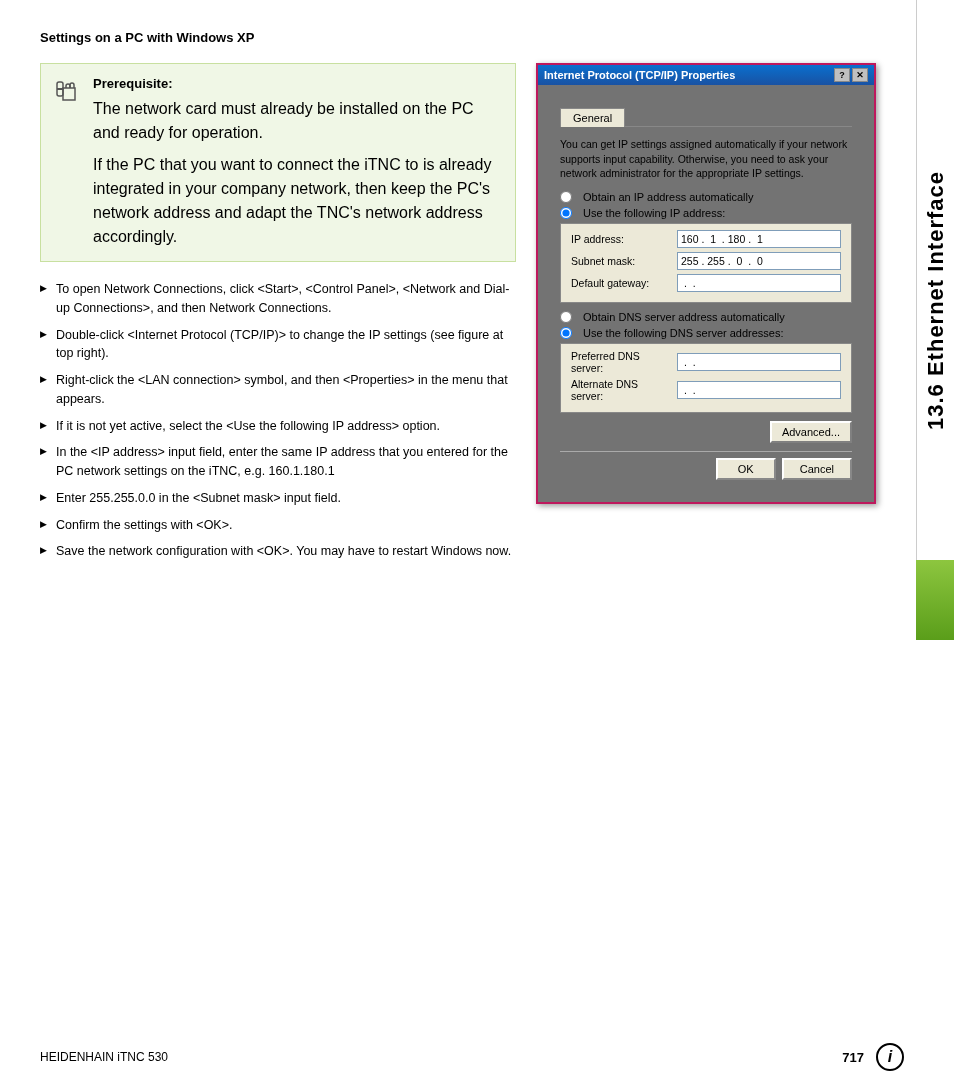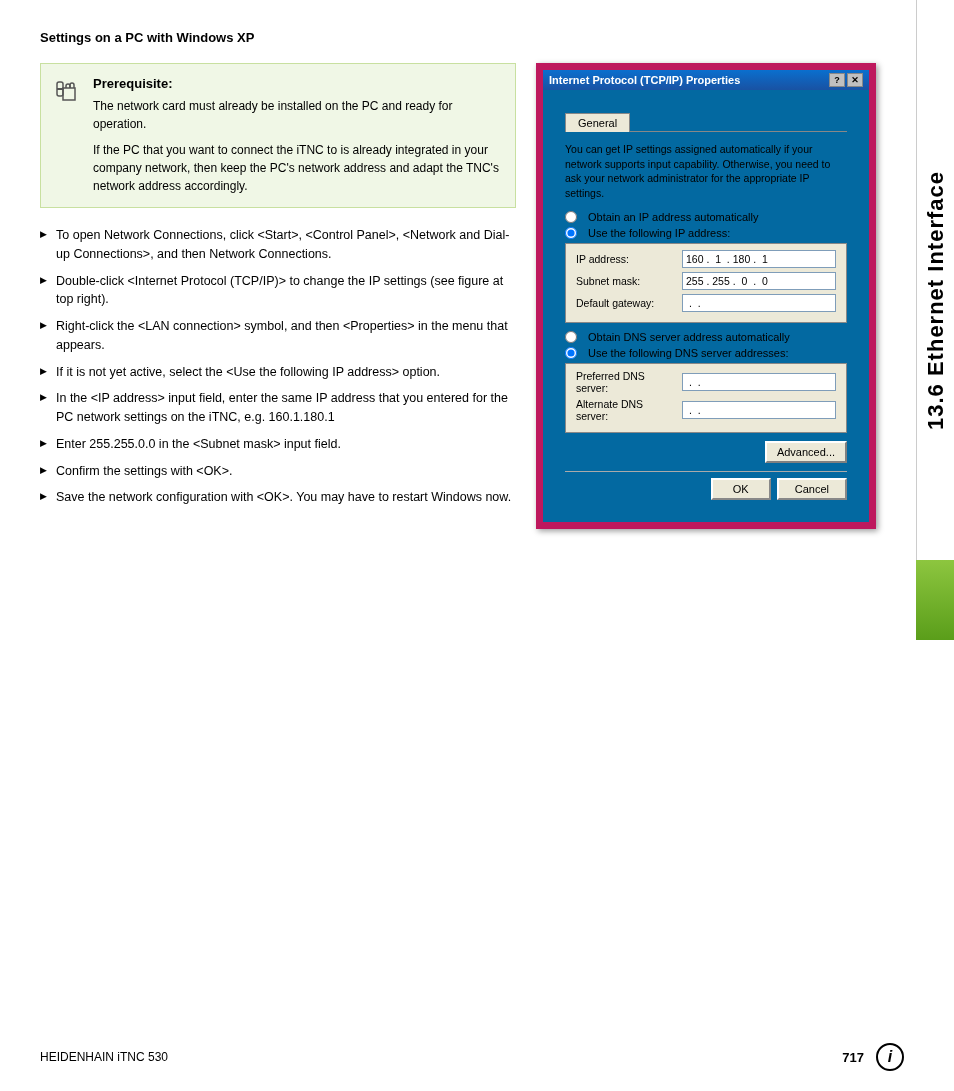--- a/index.html
+++ b/index.html
@@ -91,21 +91,21 @@
       flex-shrink: 0;
       margin-top: 2px;
     }
     .prereq-content {}
     .prereq-title {
       font-weight: bold;
       font-size: 13px;
       margin-bottom: 6px;
     }
     .prereq-text {
-      font-size: 12px;
+      font-size: 16px;
       line-height: 1.5;
       color: #000;
     }
     .prereq-text p + p { margin-top: 8px; }
 
     
     .bullet-list {
       list-style: none;
       padding: 0;
     }
@@ -121,22 +121,22 @@
       position: absolute;
       left: 0;
       top: 0;
       font-size: 9px;
       color: #000;
       margin-top: 2px;
     }
 
     
     .xp-dialog {
-      border: 7px solid #be185d;
-      background: #0369a1;
+      border: 2px solid #be185d;
+      background: #737373;
       font-family: 'Tahoma', Arial, sans-serif;
       font-size: 11px;
       box-shadow: 2px 2px 6px rgba(0,0,0,0.4);
     }
     .xp-titlebar {
       background: linear-gradient(to bottom, #0a6fce, #1952a3);
       color: white;
       padding: 3px 6px;
       display: flex;
       align-items: center;

